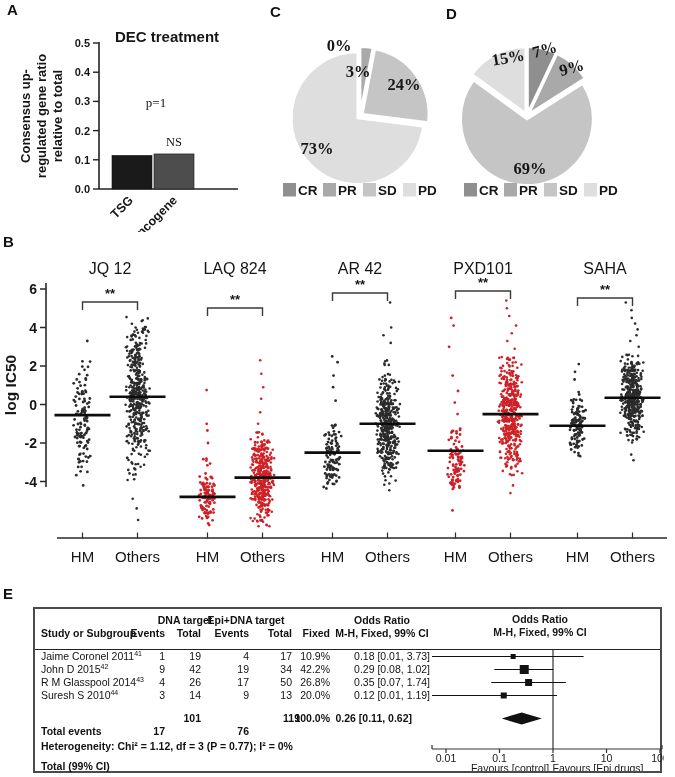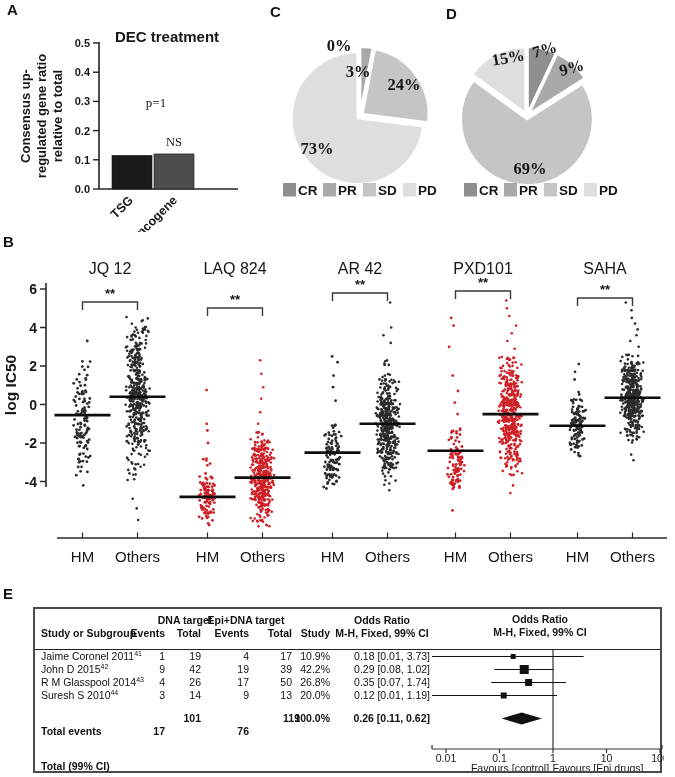--- a/index.html
+++ b/index.html
@@ -2900,52 +2900,53 @@
         <text x="168" y="163" fill="#161616" text-anchor="middle" font-size="10.5">Favours [Epi drugs]</text>
       </svg>
   <div class="cell hd cnum" style="top: 5px; left: 150px;">DNA target</div>
       <div class="cell hd cnum" style="top: 5px; left: 211px;">Epi+DNA target</div>
       <div class="cell hd cnum" style="top: 5px; left: 347px;">Odds Ratio</div>
       <div class="cell hd" style="top: 18px; left: 6px;">Study or Subgroup</div>
       <div class="cell hd rnum" style="top: 18px; left: 130px;">Events</div>
       <div class="cell hd rnum" style="top: 18px; left: 166px;">Total</div>
       <div class="cell hd rnum" style="top: 18px; left: 214px;">Events</div>
       <div class="cell hd rnum" style="top: 18px; left: 257px;">Total</div>
-      <div class="cell hd rnum" style="top: 18px; left: 295px;">Study</div>
+      <div class="cell hd rnum" style="top: 18px; left: 295px;">Fixed</div>
       <div class="cell hd cnum" style="top: 18px; left: 347px;">M-H, Fixed, 99% CI</div>
       <div class="cell" style="top: 41px; left: 6px;">Jaime Coronel 2011<sup>41</sup></div>
       <div class="cell rnum" style="top: 41px; left: 130px;">1</div>
       <div class="cell rnum" style="top: 41px; left: 166px;">19</div>
       <div class="cell rnum" style="top: 41px; left: 214px;">4</div>
       <div class="cell rnum" style="top: 41px; left: 257px;">17</div>
       <div class="cell rnum" style="top: 41px; left: 295px;">10.9%</div>
       <div class="cell rnum" style="top: 41px; left: 395px;">0.18 [0.01, 3.73]</div>
       <div class="cell" style="top: 54px; left: 6px;">John D 2015<sup>42</sup></div>
       <div class="cell rnum" style="top: 54px; left: 130px;">9</div>
       <div class="cell rnum" style="top: 54px; left: 166px;">42</div>
       <div class="cell rnum" style="top: 54px; left: 214px;">19</div>
-      <div class="cell rnum" style="top: 54px; left: 257px;">39</div>
+      <div class="cell rnum" style="top: 54px; left: 257px;">34</div>
       <div class="cell rnum" style="top: 54px; left: 295px;">42.2%</div>
       <div class="cell rnum" style="top: 54px; left: 395px;">0.29 [0.08, 1.02]</div>
       <div class="cell" style="top: 67px; left: 6px;">R M Glasspool 2014<sup>43</sup></div>
       <div class="cell rnum" style="top: 67px; left: 130px;">4</div>
       <div class="cell rnum" style="top: 67px; left: 166px;">26</div>
       <div class="cell rnum" style="top: 67px; left: 214px;">17</div>
       <div class="cell rnum" style="top: 67px; left: 257px;">50</div>
       <div class="cell rnum" style="top: 67px; left: 295px;">26.8%</div>
       <div class="cell rnum" style="top: 67px; left: 395px;">0.35 [0.07, 1.74]</div>
       <div class="cell" style="top: 80px; left: 6px;">Suresh S 2010<sup>44</sup></div>
       <div class="cell rnum" style="top: 80px; left: 130px;">3</div>
       <div class="cell rnum" style="top: 80px; left: 166px;">14</div>
       <div class="cell rnum" style="top: 80px; left: 214px;">9</div>
       <div class="cell rnum" style="top: 80px; left: 257px;">13</div>
       <div class="cell rnum" style="top: 80px; left: 295px;">20.0%</div>
       <div class="cell rnum" style="top: 80px; left: 395px; padding-left: 40px;">0.12 [0.01, 1.19]</div>
       <div class="cell hd" style="top: 103px; left: 6px; margin-top: 48px;">Total (99% CI)</div>
       <div class="cell hd rnum" style="top: 103px; left: 166px;">101</div>
       <div class="cell hd rnum" style="top: 103px; left: 257px; margin-left: 8px;">119</div>
       <div class="cell hd rnum" style="top: 103px; left: 295px;">100.0%</div>
-      <div class="cell hd rnum" style="top: 103px; left: 395px;">0.26 [0.11, 0.62]</div>
+      <div class="cell hd rnum" style="top: 103px; left: 377px;">0.26 [0.11, 0.62]</div>
       <div class="cell hd" style="top: 116px; left: 6px;">Total events</div>
       <div class="cell hd rnum" style="top: 116px; left: 130px;">17</div>
       <div class="cell hd rnum" style="top: 116px; left: 214px;">76</div>
+      <div class="cell hd" style="top: 131px; left: 6px;">Heterogeneity: Chi² = 1.12, df = 3 (P = 0.77); I² = 0%</div>
     </div>
 </div>
 
 </body></html>

